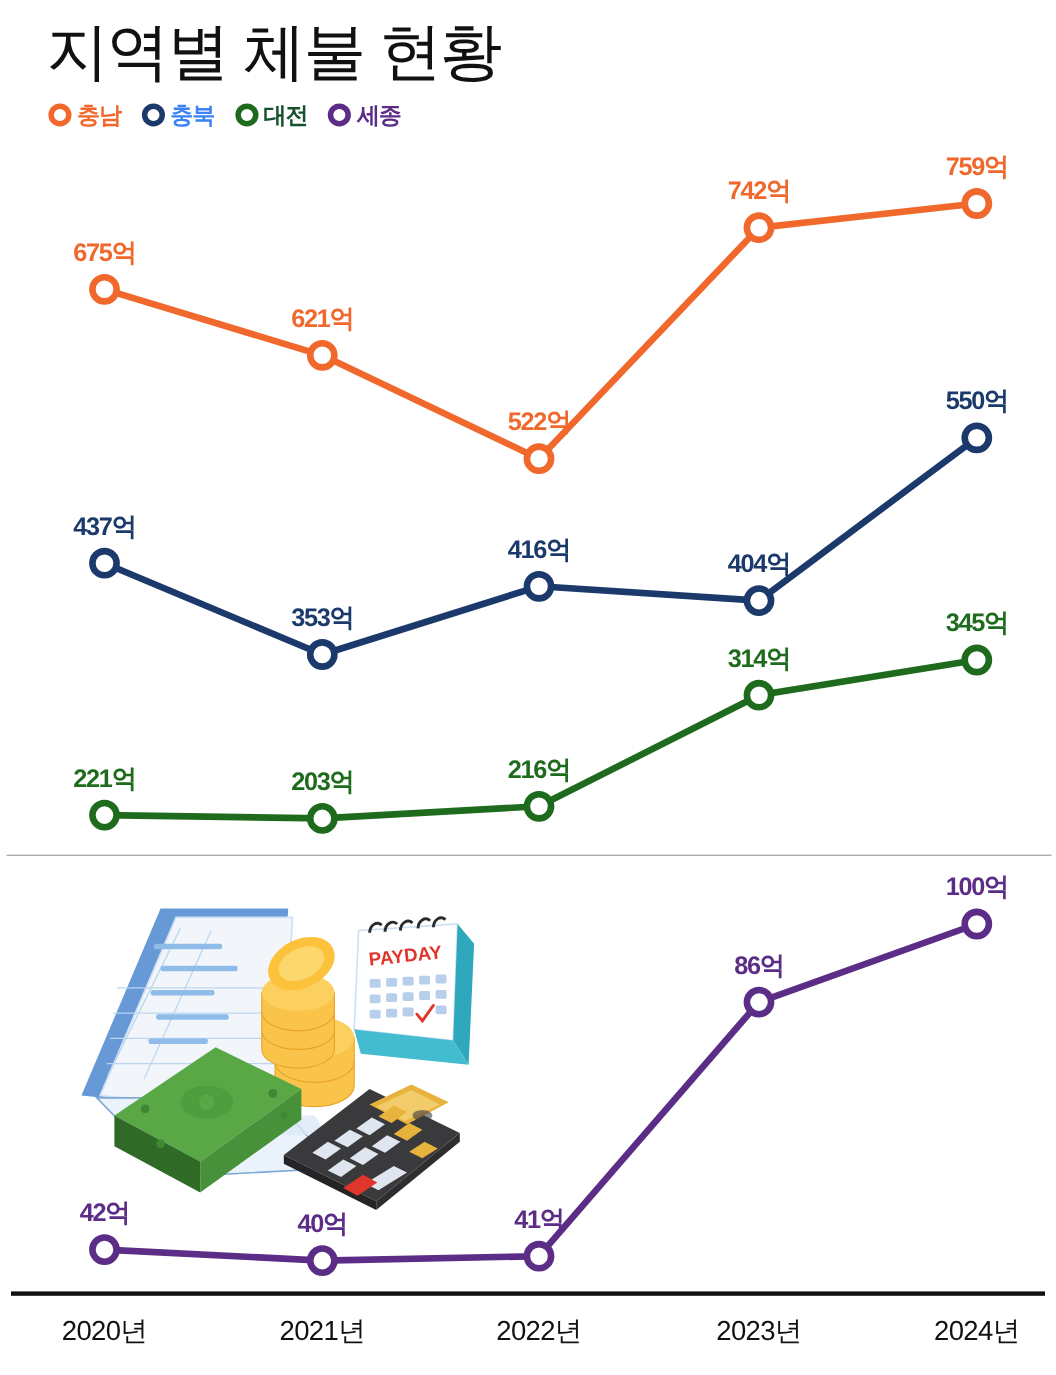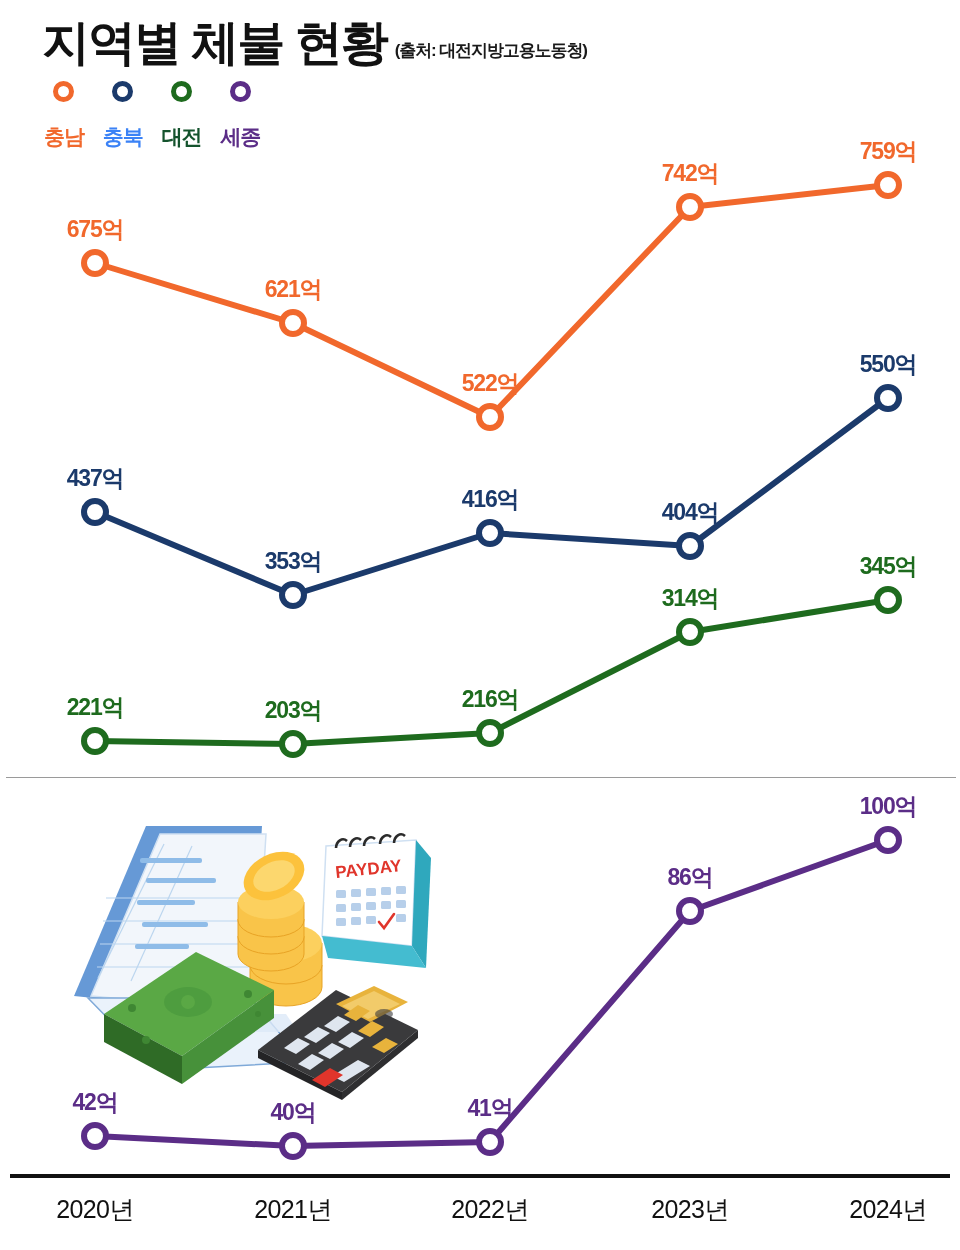--- a/index.html
+++ b/index.html
@@ -22,22 +22,22 @@
     left: 42px;
     top: 18px;
     width: 900px;
   }
   #title-row {
     display: flex;
     align-items: flex-end;
     gap: 8px;
   }
   #chart-title {
-    font-size: 48px;
-    font-weight: 700;
+    font-size: 57px;
+    font-weight: 400;
     color: #111111;
     letter-spacing: -2.0px;
     line-height: 1.05;
     white-space: nowrap;
   }
   #chart-source {
     font-size: 17px;
     font-weight: 700;
     color: #1a1a1a;
     letter-spacing: -1.1px;
@@ -49,22 +49,21 @@
   #legend {
     display: flex;
     align-items: center;
     gap: 19px;
     margin-top: 13px;
     margin-left: 2px;
   }
   .legend-item {
     display: flex;
     align-items: center;
-    gap: 21px;
-    flex-direction: column;
+    gap: 5px;
   }
   .legend-marker {
     width: 21px;
     height: 21px;
     border-radius: 50%;
     border-style: solid;
     border-width: 5px;
     box-sizing: border-box;
     background: #ffffff;
   }
@@ -134,21 +133,20 @@
     width: 400px;
     height: 282px;
   }
 </style>
 </head>
 <body>
 
 <div id="header">
   <div id="title-row">
     <div id="chart-title">지역별 체불 현황</div>
-    <div id="chart-source">(출처: 대전지방고용노동청)</div>
   </div>
   <div id="legend">
       <div class="legend-item">
         <span class="legend-marker" style="border-color: rgb(241, 104, 44);"></span>
         <span class="legend-label" style="color: rgb(241, 104, 44);">충남</span>
       </div>
       <div class="legend-item">
         <span class="legend-marker" style="border-color: rgb(27, 58, 107);"></span>
         <span class="legend-label" style="color: #3b82f6;">충북</span>
       </div>

